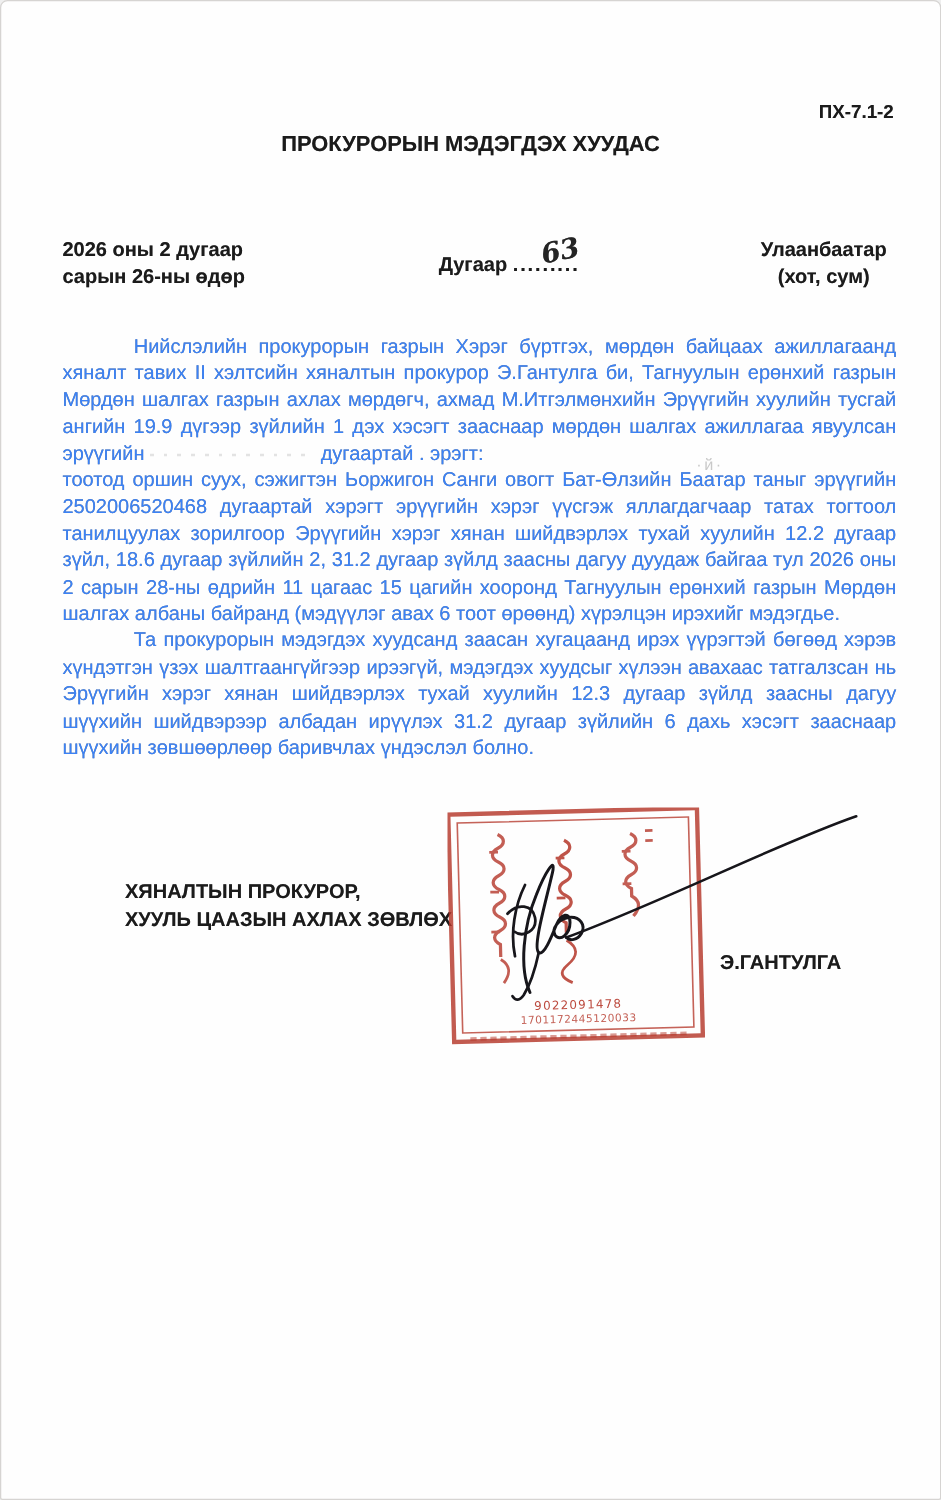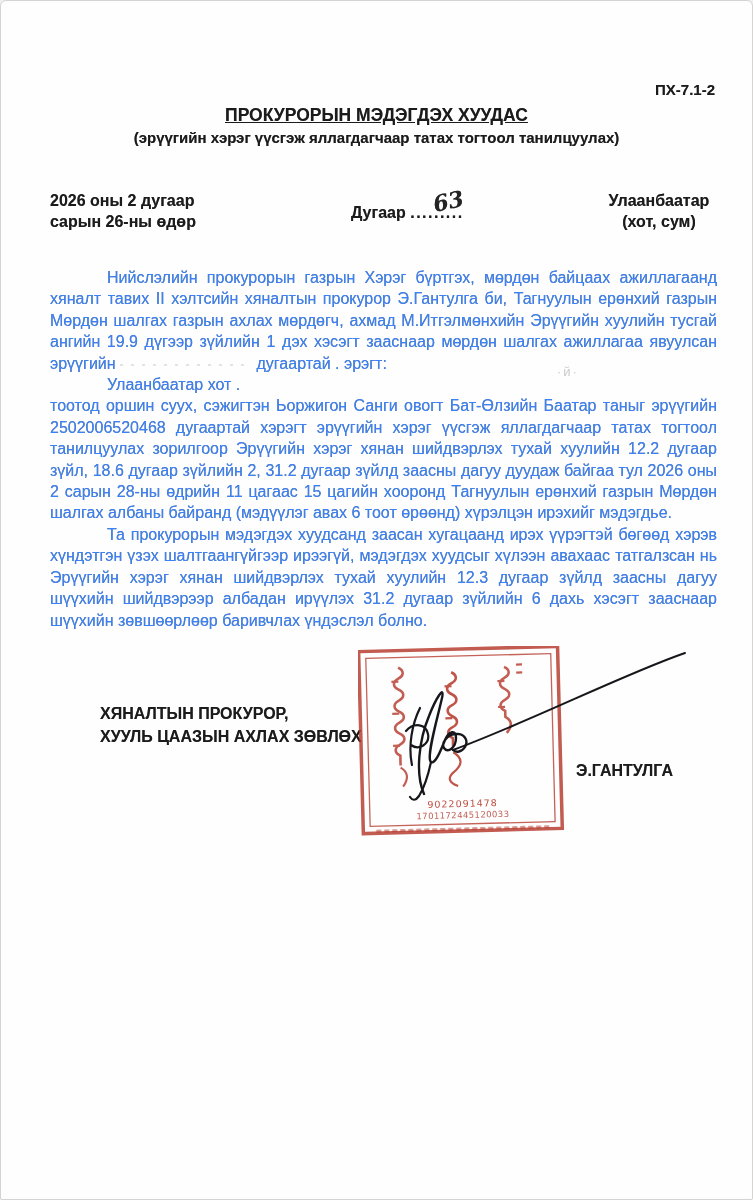--- a/index.html
+++ b/index.html
@@ -14,21 +14,21 @@
     font-family:"Liberation Sans","DejaVu Sans",sans-serif;
     color:#1b1b1b;
   }
   .scan-text{ text-shadow:0 0 0.5px rgba(25,25,25,.55); }
   .form-code{
     position:absolute;top:80px;right:37px;
     font-size:15px;font-weight:bold;
   }
   .title{
     position:absolute;top:104px;left:0;right:0;
-    text-align:center;font-size:17.5px;font-weight:bold;text-decoration:underline;
+    text-align:center;font-size:17.5px;font-weight:bold;
   }
   .subtitle{
     position:absolute;top:128px;left:0;right:0;
     text-align:center;font-size:15px;font-weight:bold;
   }
   .meta-left{
     position:absolute;top:189px;left:49px;
     font-size:16px;font-weight:bold;line-height:21px;
   }
   .meta-center{
@@ -75,41 +75,39 @@
   .sign-svg{position:absolute;top:633px;left:378px;width:330px;height:180px;}
 </style>
 </head>
 <body>
 
 <div class="page">
 
   <div class="form-code scan-text">ПХ-7.1-2</div>
 
   <div class="title scan-text">ПРОКУРОРЫН МЭДЭГДЭХ ХУУДАС</div>
-  <div class="subtitle scan-text">(эрүүгийн хэрэг үүсгэж яллагдагчаар татах тогтоол танилцуулах)</div>
 
   <div class="meta-left scan-text">
     <div>2026 оны 2 дугаар</div>
     <div>сарын 26-ны өдөр</div>
   </div>
 
   <div class="meta-center scan-text">
     <span>Дугаар</span>
     <span class="dots">.........</span>
     <span class="handwritten-number">63</span>
   </div>
 
   <div class="meta-right scan-text">
     <div>Улаанбаатар</div>
     <div>(хот, сум)</div>
   </div>
 
   <div class="body-text scan-text">
     <p class="indent"><span>Нийслэлийн прокурорын газрын Хэрэг бүртгэх, мөрдөн байцаах ажиллагаанд хяналт тавих II хэлтсийн хяналтын прокурор Э.Гантулга би, Тагнуулын ерөнхий газрын Мөрдөн шалгах газрын ахлах мөрдөгч,  ахмад М.Итгэлмөнхийн Эрүүгийн хуулийн тусгай ангийн 19.9 дүгээр зүйлийн 1 дэх хэсэгт зааснаар мөрдөн шалгах ажиллагаа явуулсан эрүүгийн</span> <span class="redacted"></span> <span>дугаартай . эрэгт:</span></p>
-    <p class="indent">Улаанбаатар хот .</p>
     <p>тоотод оршин суух, сэжигтэн Ьоржигон Санги овогт Бат-Өлзийн Баатар таныг эрүүгийн 2502006520468 дугаартай хэрэгт эрүүгийн хэрэг үүсгэж яллагдагчаар татах тогтоол танилцуулах зорилгоор Эрүүгийн хэрэг хянан шийдвэрлэх тухай хуулийн 12.2 дугаар зүйл, 18.6 дугаар зүйлийн 2, 31.2  дугаар зүйлд заасны дагуу дуудаж байгаа тул 2026 оны 2 сарын 28-ны өдрийн 11 цагаас 15 цагийн хооронд Тагнуулын ерөнхий газрын Мөрдөн шалгах албаны байранд (мэдүүлэг авах 6 тоот өрөөнд) хүрэлцэн ирэхийг мэдэгдье.</p>
     <p class="indent">Та прокурорын мэдэгдэх хуудсанд заасан хугацаанд ирэх үүрэгтэй бөгөөд хэрэв хүндэтгэн үзэх шалтгаангүйгээр ирээгүй, мэдэгдэх хуудсыг хүлээн авахаас татгалзсан нь Эрүүгийн хэрэг хянан шийдвэрлэх тухай хуулийн 12.3 дугаар зүйлд заасны дагуу шүүхийн шийдвэрээр албадан ирүүлэх 31.2 дугаар зүйлийн 6 дахь хэсэгт зааснаар шүүхийн зөвшөөрлөөр баривчлах үндэслэл болно.</p>
   </div>
 
   <span class="remnant">·й·</span>
 
   <div class="sig-left scan-text">
     <div>ХЯНАЛТЫН ПРОКУРОР,</div>
     <div>ХУУЛЬ ЦААЗЫН АХЛАХ ЗӨВЛӨХ</div>
   </div>

